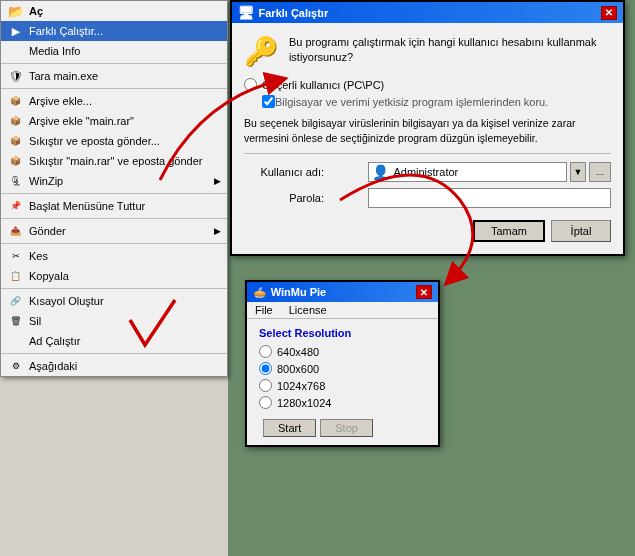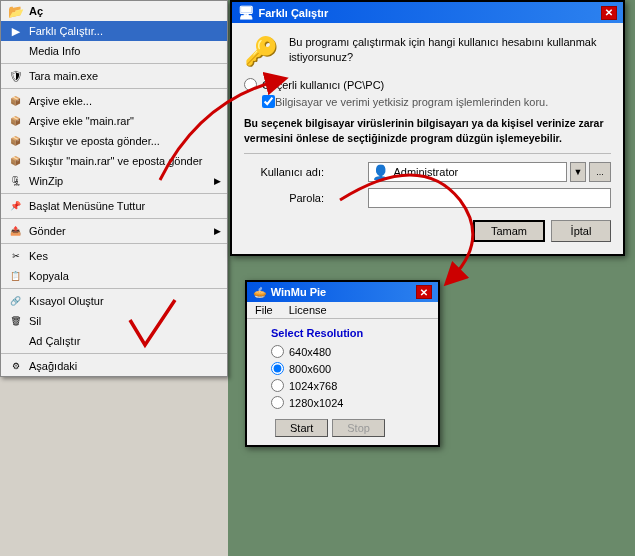--- a/index.html
+++ b/index.html
@@ -144,21 +144,20 @@
       margin-bottom: 4px;
       font-size: 11px;
       color: #555;
     }
     .dialog-warning-text {
       font-size: 10.5px;
       color: #000;
       line-height: 1.4;
       margin: 8px 0;
       border: none;
-      font-weight: bold;
     }
     .dialog-divider {
       height: 1px;
       background: #bbb;
       margin: 8px 0;
     }
     .dialog-user-section {
       margin-top: 8px;
     }
     .dialog-user-row {
@@ -288,21 +287,21 @@
       display: flex;
       padding: 1px 4px;
       font-size: 11px;
       gap: 8px;
     }
     .winmu-menu-item {
       padding: 1px 4px;
       cursor: pointer;
     }
     .winmu-body {
-      padding: 8px 24px;
+      padding: 8px 12px;
     }
     .winmu-section-title {
       font-size: 11px;
       font-weight: bold;
       color: #0000cc;
       margin-bottom: 6px;
     }
     .winmu-radio-row {
       display: flex;
       align-items: center;

